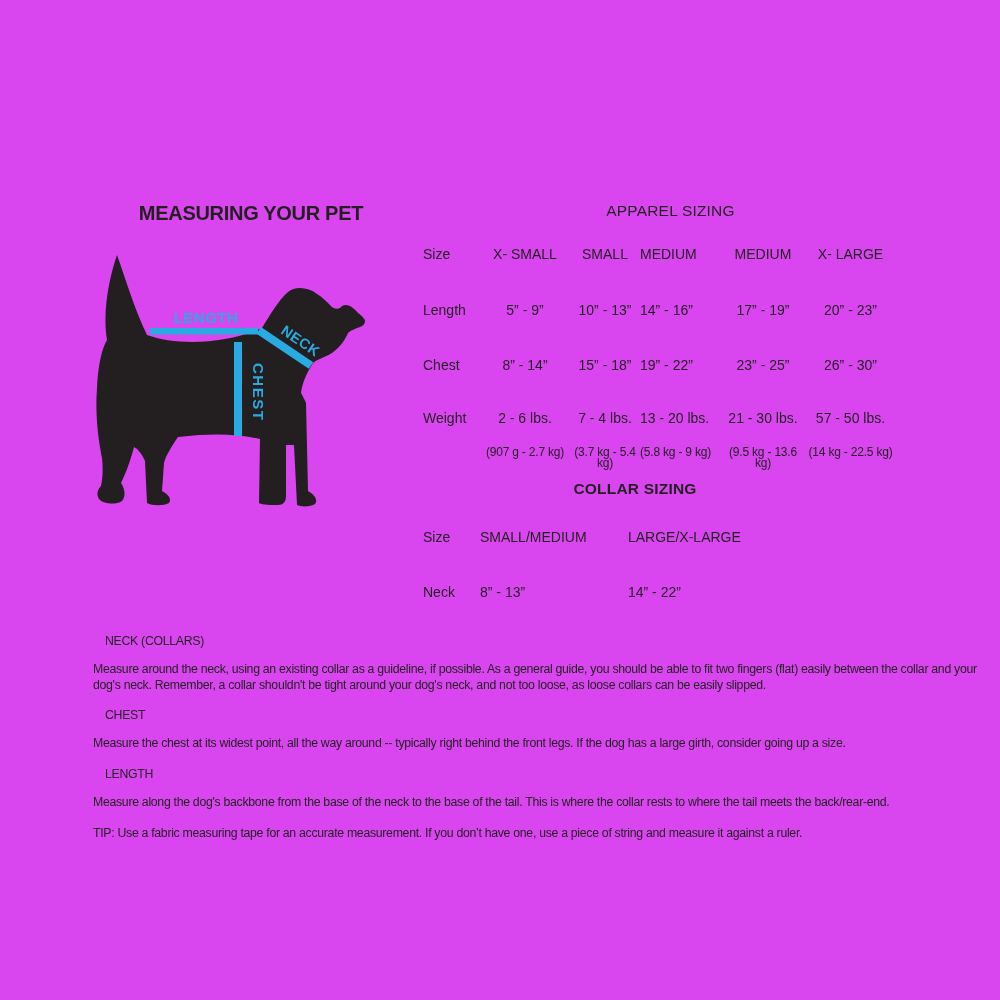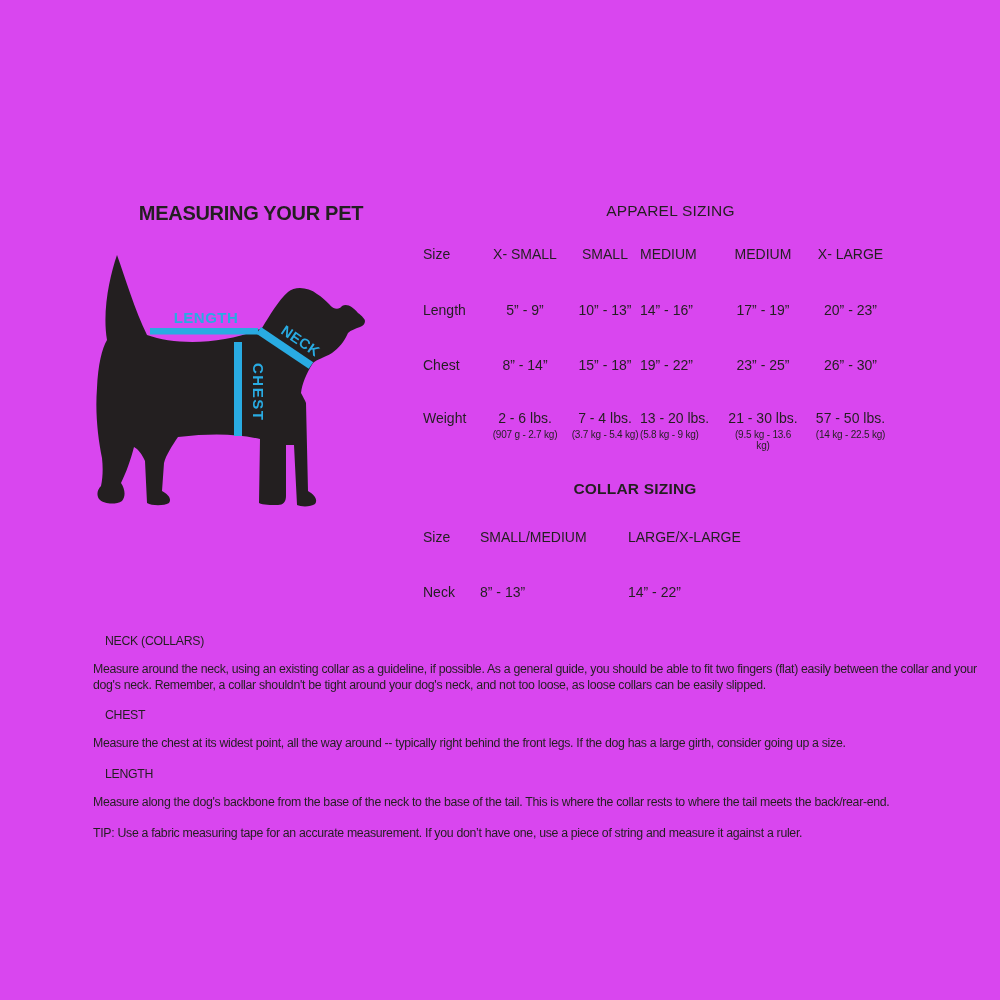--- a/index.html
+++ b/index.html
@@ -27,21 +27,21 @@
   .t-row{position:absolute;left:423px;display:flex;font-size:14px;line-height:16px;}
   .c0{width:57px;text-align:left;}
   .c1{width:90px;text-align:center;}
   .c2{width:70px;text-align:center;}
   .c3{width:88px;text-align:left;}
   .c4{width:70px;text-align:center;}
   .c5{width:105px;text-align:center;}
   .k0{width:57px;text-align:left;}
   .k1{width:148px;text-align:left;}
   .k2{width:170px;text-align:left;}
-  .metric{font-size:10px;line-height:11px;margin-top:3px;letter-spacing:-0.2px;}
+  .metric{font-size:12px;line-height:11px;margin-top:21px;letter-spacing:-0.2px;}
 
   
   .notes{
     position:absolute;left:93px;top:622px;width:888px;
     font-size:12.3px;line-height:15.8px;letter-spacing:-0.3px;color:#231F20;
   }
   .note-block{margin:0 0 15px 0;}
   .note-heading{margin:12px;}
   .note-body{margin:0;}
   .tip{margin-top:8px;}

